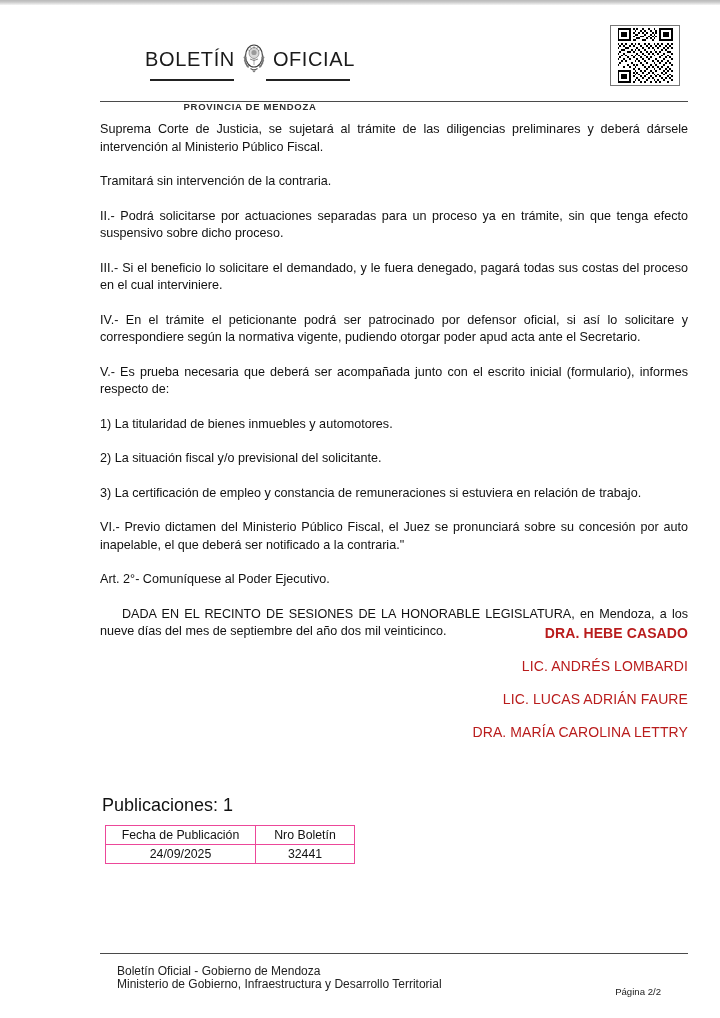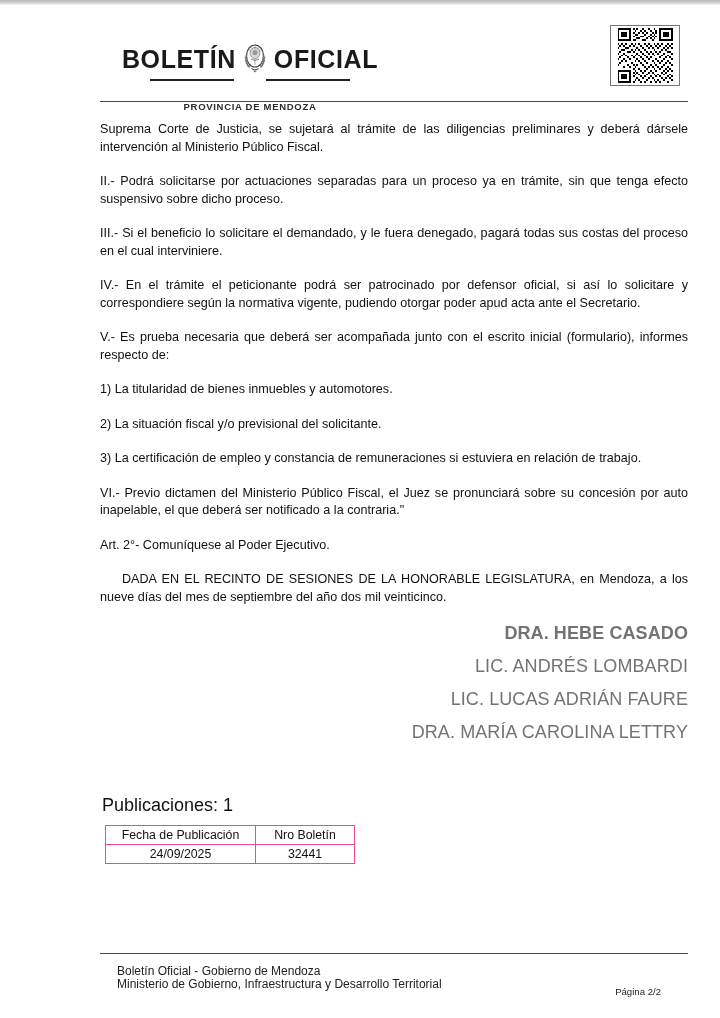--- a/index.html
+++ b/index.html
@@ -47,22 +47,22 @@
     width: 300px;
     text-align: center;
   }
   .masthead-row {
     display: flex;
     align-items: center;
     justify-content: center;
     gap: 4px;
   }
   .masthead-word {
-    font-size: 25px;
-    font-weight: bold;
+    font-size: 20px;
+    font-weight: normal;
     letter-spacing: 0.6px;
     color: #1a1a1a;
     line-height: 1;
   }
   .crest {
     width: 30px;
     height: 36px;
     flex: 0 0 30px;
     position: relative;
     top: -1px;
@@ -131,24 +131,24 @@
 
   
   .signatures {
     position: absolute;
     left: 100px;
     top: 620px;
     width: 588px;
     text-align: right;
   }
   .sig {
-    font-size: 18px;
+    font-size: 14px;
     line-height: 16px;
     margin-bottom: 17px;
-    color: #737373;
+    color: #b91c1c;
     letter-spacing: 0.1px;
   }
   .sig.bold { font-weight: bold; }
 
   
   .pub-count {
     position: absolute;
     left: 102px;
     top: 790px;
     font-size: 18px;
@@ -493,20 +493,21 @@
           <rect x="26" y="28" width="1" height="1"></rect>
         </g>
       </svg>
     </div>
 
     <div class="header-rule"></div>
   </div>
 
   <div class="body-area">
     <p class="para">Suprema Corte de Justicia, se sujetará al trámite de las diligencias preliminares y deberá dársele intervención al Ministerio Público Fiscal.</p>
+    <p class="para">Tramitará sin intervención de la contraria.</p>
     <p class="para">II.- Podrá solicitarse por actuaciones separadas para un proceso ya en trámite, sin que tenga efecto suspensivo sobre dicho proceso.</p>
     <p class="para">III.- Si el beneficio lo solicitare el demandado, y le fuera denegado, pagará todas sus costas del proceso en el cual interviniere.</p>
     <p class="para">IV.- En el trámite el peticionante podrá ser patrocinado por defensor oficial, si así lo solicitare y correspondiere según la normativa vigente, pudiendo otorgar poder apud acta ante el Secretario.</p>
     <p class="para">V.- Es prueba necesaria que deberá ser acompañada junto con el escrito inicial (formulario), informes respecto de:</p>
     <p class="para">1) La titularidad de bienes inmuebles y automotores.</p>
     <p class="para">2) La situación fiscal y/o previsional del solicitante.</p>
     <p class="para">3) La certificación de empleo y constancia de remuneraciones si estuviera en relación de trabajo.</p>
     <p class="para">VI.- Previo dictamen del Ministerio Público Fiscal, el Juez se pronunciará sobre su concesión por auto inapelable, el que deberá ser notificado a la contraria."</p>
     <p class="para last-tight">Art. 2°- Comuníquese al Poder Ejecutivo.</p>
     <p class="para indented">DADA EN EL RECINTO DE SESIONES DE LA HONORABLE LEGISLATURA, en Mendoza, a los nueve días del mes de septiembre del año dos mil veinticinco.</p>

